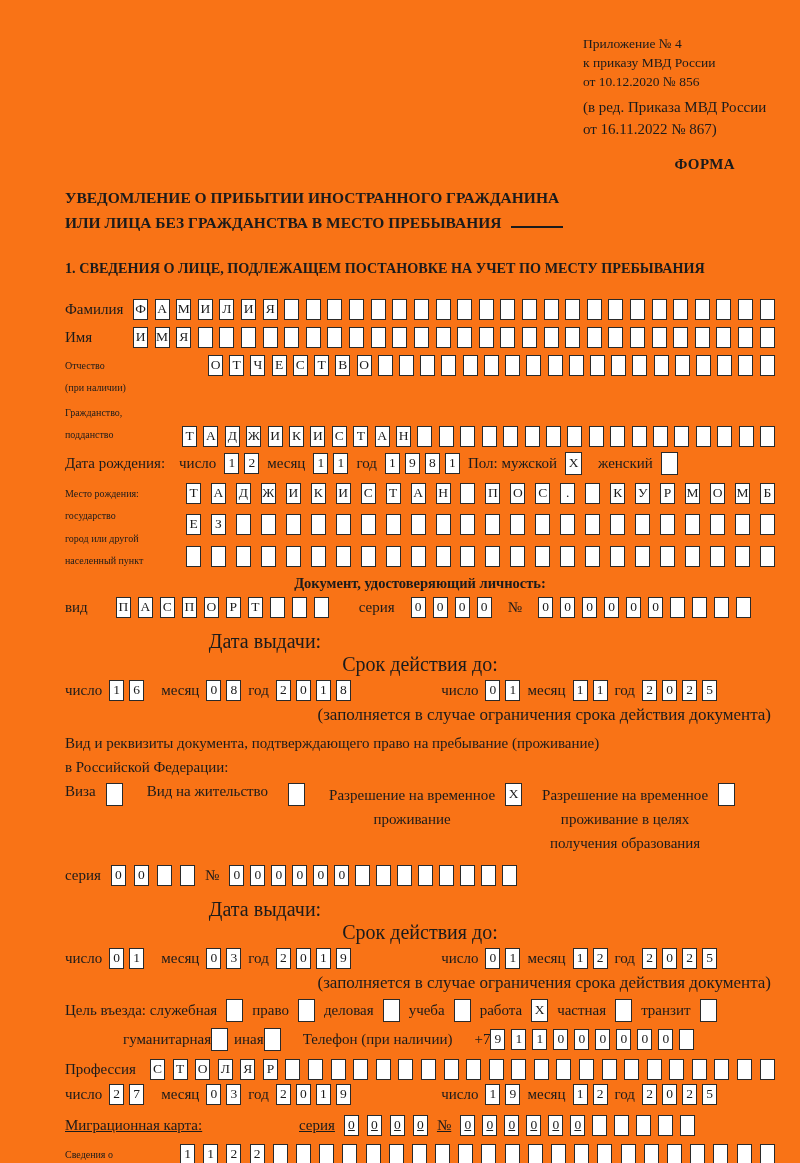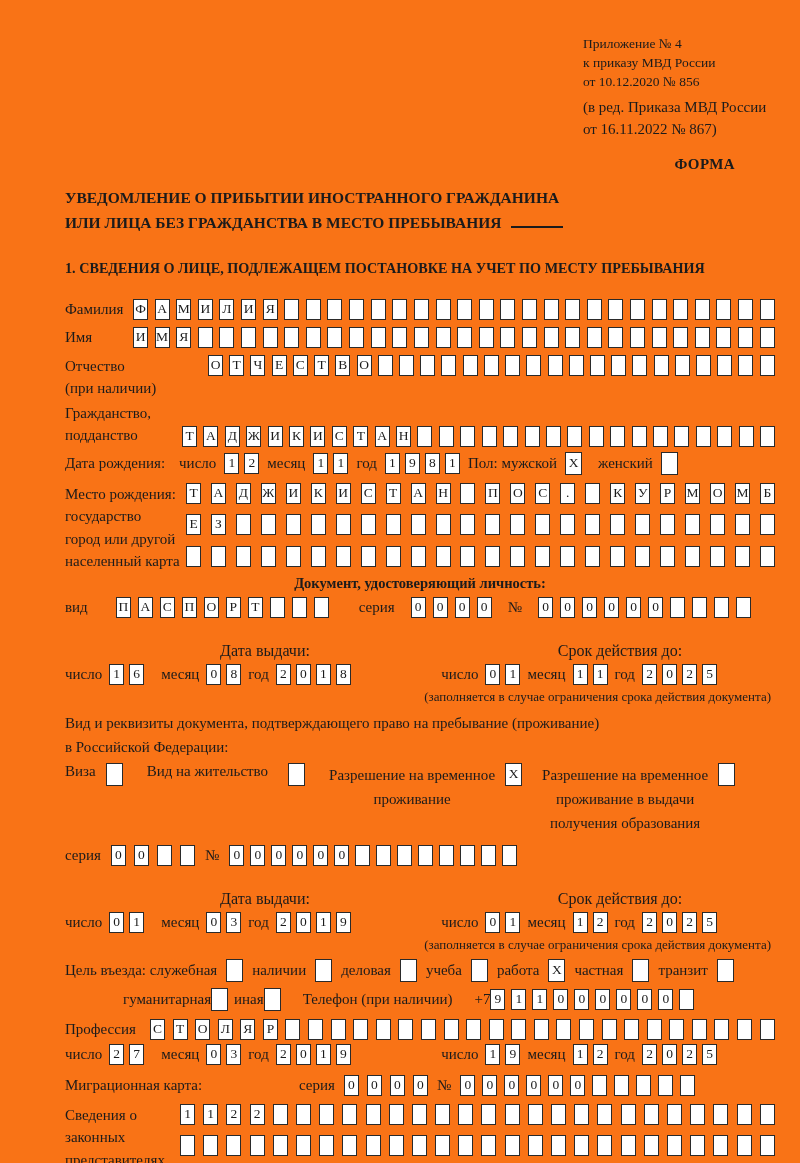--- a/index.html
+++ b/index.html
@@ -21,30 +21,30 @@
   .cells { display:flex; justify-content:space-between; align-items:center; }
   .cells.fill { flex:1; }
   .cells.g { justify-content:flex-start; gap:5px; }
   .cell {
     display:inline-block; width:15px; height:21px; border:1.7px solid #2a2a2a;
     font-size:13.5px; line-height:17px; text-align:center; flex-shrink:0; background:#fff;
   }
   .cb .cell { width:17px; height:23px; line-height:19px; }
   .w68 { width:68px; } .w143 { width:143px; } .w117 { width:117px; }
   .w121 { width:121px; } .w85 { width:85px; } .w115 { width:115px; } .w225 { width:225px; }
-  .lblcol div { font-size:15px; line-height:22.5px; }
+  .lblcol div { font-size:10px; line-height:22.5px; }
   .stack { flex:1; }
   .stack .cells { margin-bottom:10.5px; }
   .center-b { text-align:center; font-weight:bold; font-size:14.5px; margin-top:12px; }
-  .dhead { display:flex; margin-top:24px; font-size:16px; }
+  .dhead { display:flex; margin-top:12px; font-size:20px;flex-direction:column; }
   .dhead .lhalf { width:400px; text-align:center; }
   .dhead .rhalf { flex:1; text-align:center; }
   .drow { display:flex; align-items:center; margin-top:4px; }
   .dgrp { display:flex; align-items:center; gap:7px; }
-  .note { text-align:right; font-size:13px; margin-top:4px; }
+  .note { text-align:right; font-size:17px; margin-top:4px; }
   .optlbl { font-size:15px; }
   .optc { text-align:center; font-size:15px; line-height:1.6; }
   .mt10 { margin-top:10px; }
   .gap8 { gap:8px; } .gap10 { gap:10px; }
 </style>
 </head>
 <body>
 
 <div class="page">
 
@@ -241,21 +241,21 @@
     <span class="cells cb">
         <span class="cell"></span>
       </span>
   </div>
 
   <div class="row top" style="margin-top:8px;">
     <span class="lblcol w121">
       <div>Место рождения:</div>
       <div>государство</div>
       <div>город или другой</div>
-      <div>населенный карта</div>
+      <div>населенный пункт</div>
     </span>
     <span class="stack">
       <span class="cells">
           <span class="cell">Т</span>
           <span class="cell">А</span>
           <span class="cell">Д</span>
           <span class="cell">Ж</span>
           <span class="cell">И</span>
           <span class="cell">К</span>
           <span class="cell">И</span>
@@ -430,21 +430,21 @@
       </span>
     <span class="optc" style="margin-left:14px;">
       <div>Разрешение на временное</div>
       <div>проживание</div>
     </span>
     <span class="cells cb">
         <span class="cell">X</span>
       </span>
     <span class="optc" style="margin-left:10px;">
       <div>Разрешение на временное</div>
-      <div>проживание в выдачи</div>
+      <div>проживание в целях</div>
       <div>получения образования</div>
     </span>
     <span class="cells cb">
         <span class="cell"></span>
       </span>
   </div>
 
   <div class="row gap10" style="gap:10px; margin-top:10px;">
     <span class="lbl">серия</span>
     <span class="cells g" style="gap:8px;">
@@ -516,21 +516,21 @@
         </span>
     </span>
   </div>
   <div class="note" style="margin-right:4px;">(заполняется в случае ограничения срока действия документа)</div>
 
   <div class="row" style="gap:9px; margin-top:6px;">
     <span class="lbl">Цель въезда: служебная</span>
     <span class="cells cb">
         <span class="cell"></span>
       </span>
-    <span class="lbl">наличии</span>
+    <span class="lbl">право</span>
     <span class="cells cb">
         <span class="cell"></span>
       </span>
     <span class="lbl">деловая</span>
     <span class="cells cb">
         <span class="cell"></span>
       </span>
     <span class="lbl">учеба</span>
     <span class="cells cb">
         <span class="cell"></span>
@@ -641,21 +641,21 @@
       <span class="lbl">год</span>
       <span class="cells g">
           <span class="cell">2</span>
           <span class="cell">0</span>
           <span class="cell">2</span>
           <span class="cell">5</span>
         </span>
     </span>
   </div>
 
-  <div class="row" style="gap:9px; margin-top:10px;">
+  <div class="row" style="gap:9px; margin-top:10px;text-decoration:underline;">
     <span class="lbl w225">Миграционная карта:</span>
     <span class="lbl">серия</span>
     <span class="cells g" style="gap:8px;">
         <span class="cell">0</span>
         <span class="cell">0</span>
         <span class="cell">0</span>
         <span class="cell">0</span>
       </span>
     <span class="lbl">№</span>
     <span class="cells g" style="gap:7px;">

